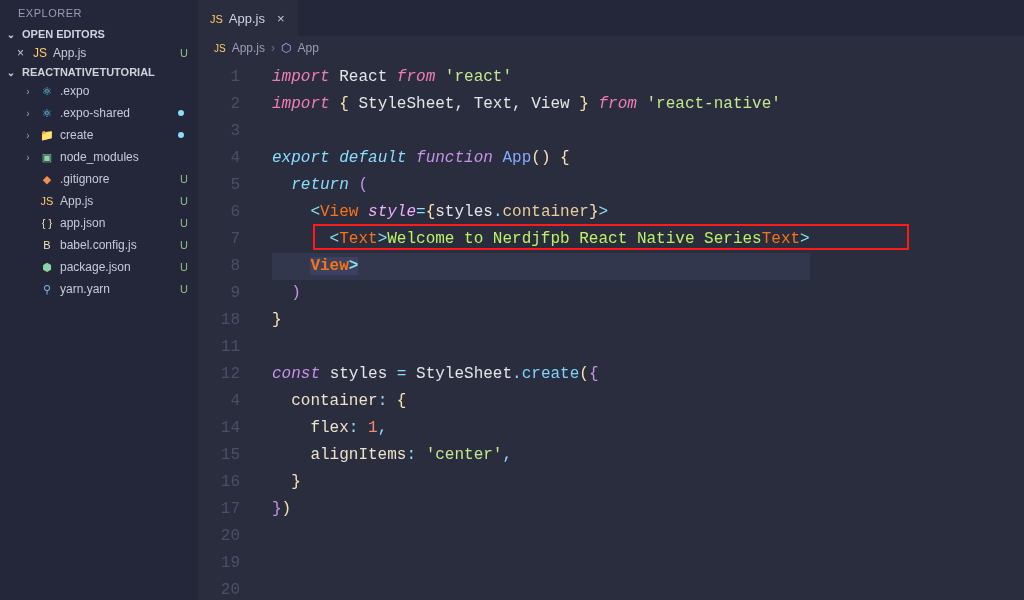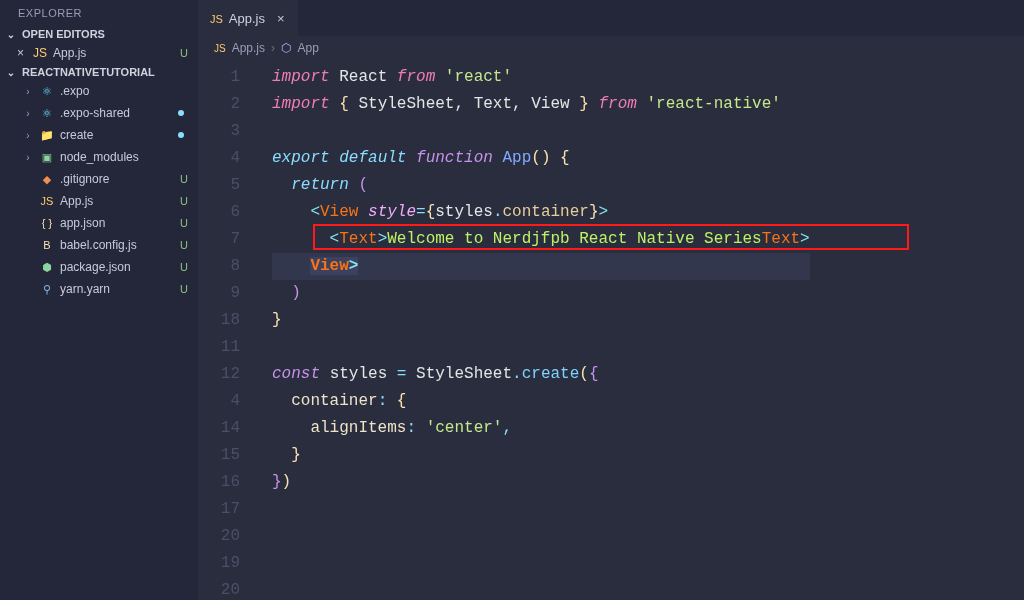--- a/index.html
+++ b/index.html
@@ -286,20 +286,21 @@
           <div class="line"><span class="tk-keyword2">export</span> <span class="tk-keyword2">default</span> <span class="tk-keyword">function</span> <span class="tk-fnname">App</span><span class="tk-punc2">(</span><span class="tk-punc2">)</span><span class="tk-punc2"> {</span></div>
           <div class="line">  <span class="tk-keyword2">return</span> <span class="tk-punc3">(</span></div>
           <div class="line">    <span class="tk-tag-br">&lt;</span><span class="tk-tag-name">View</span> <span class="tk-attr">style</span><span class="tk-op">=</span><span class="tk-punc2">{</span><span class="tk-default">styles</span><span class="tk-op">.</span><span class="tk-prop">container</span><span class="tk-punc2">}</span><span class="tk-tag-br">&gt;</span></div>
           <div class="line">      <span class="tk-tag-br">&lt;</span><span class="tk-tag-name">Text</span><span class="tk-tag-br">&gt;</span><span class="tk-text">Welcome to Nerdjfpb React Native Series</span><span class="tk-tag-br"><span class="tk-tag-name">Text</span><span class="tk-tag-br">&gt;</span></span></div>
           <div class="line hl-line">    <span class="hl-inner"><span class="tk-tag-br"><span class="tk-tag-name">View</span><span class="tk-tag-br">&gt;</span></span></span></div>
           <div class="line">  <span class="tk-punc3">)</span></div>
           <div class="line"><span class="tk-punc2">}</span></div>
           <div class="line"></div>
           <div class="line"><span class="tk-keyword">const</span> <span class="tk-default">styles</span><span class="tk-op"> = </span><span class="tk-default">StyleSheet</span><span class="tk-op">.</span><span class="tk-fn">create</span><span class="tk-punc2">(</span><span class="tk-punc3">{</span></div>
           <div class="line">  <span class="tk-objkey">container</span><span class="tk-op">:</span> <span class="tk-punc2">{</span></div>
+          <div class="line">    <span class="tk-objkey">flex</span><span class="tk-op">:</span> <span class="tk-num">1</span><span class="tk-op">,</span></div>
           <div class="line">    <span class="tk-objkey">alignItems</span><span class="tk-op">:</span> <span class="tk-string">'center'</span><span class="tk-op">,</span></div>
           <div class="line">  <span class="tk-punc2">}</span></div>
           <div class="line"><span class="tk-punc3">}</span><span class="tk-punc2">)</span></div>
           <div class="line"></div>
           <div class="redbox" id="redbox" style="top: 164px; left: 57px; width: 596px; height: 26px;"></div>
         </div>
     </div>
   </div>
 </div>
 

